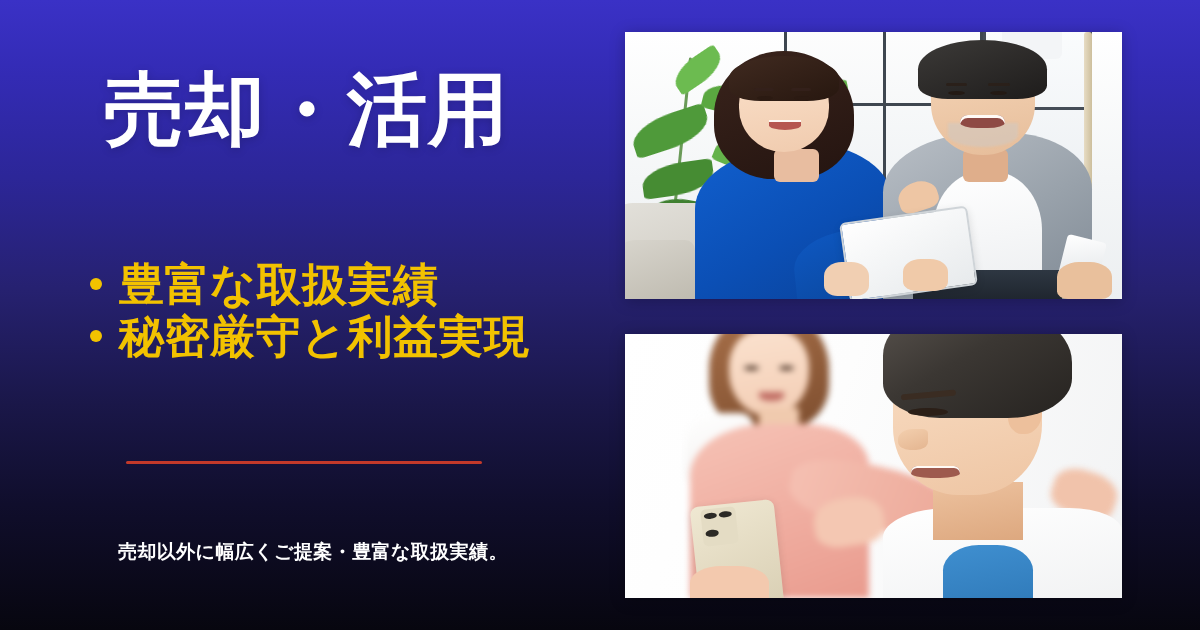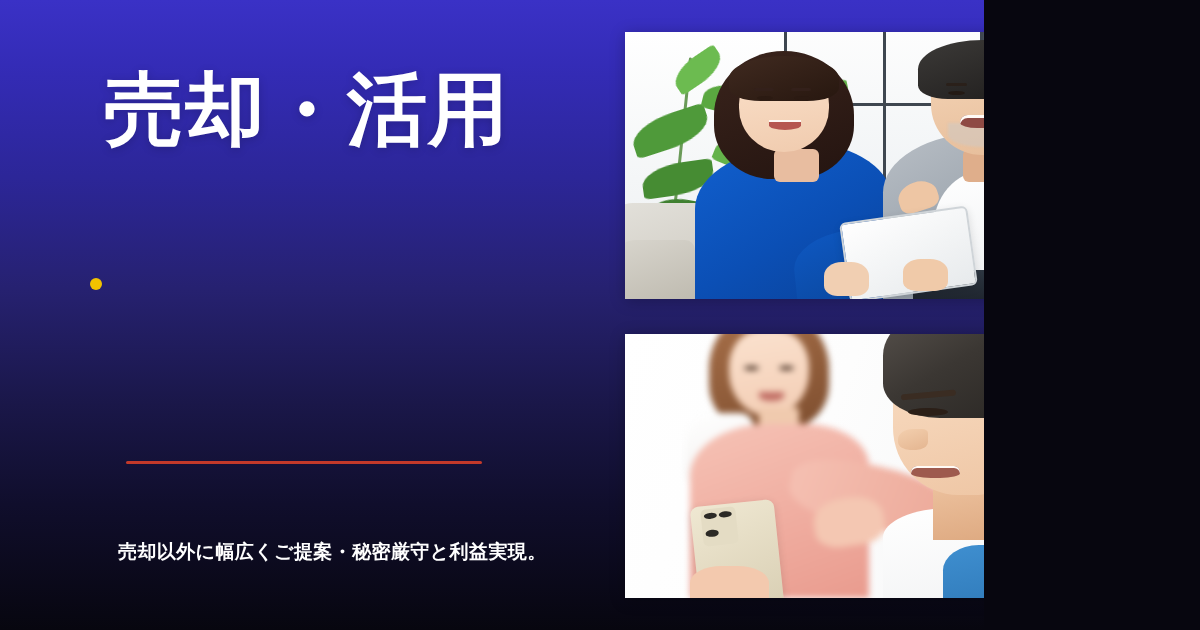--- a/index.html
+++ b/index.html
@@ -2,21 +2,21 @@
 <html><head>
 <meta charset="utf-8">
 <style>
   * { margin:0; padding:0; box-sizing:border-box; }
   html, body {
     width:1200px; height:630px;
     font-family:"Liberation Sans","DejaVu Sans",sans-serif;
     overflow:hidden; background:#07060f;
   }
   #banner {
-    position:relative; width:984px; height:630px;
+    position:relative; width:1200px; height:630px;
     background:linear-gradient(180deg,
       #3a31c6 0%,
       #332bb4 12%,
       #2c2698 28%,
       #262170 46%,
       #1a1749 64%,
       #100e2c 80%,
       #07060f 100%);
     overflow:hidden;
     padding-left:48px;
@@ -396,26 +396,31 @@
 
 <div id="banner">
 
   <div id="left-col">
 
     <h1 id="headline">売却・活用</h1>
 
     <ul id="bullet-list">
       <li class="bullet-row">
         <span class="bullet-dot"></span>
+        <span class="bullet-text">豊富な取扱実績</span>
+      </li>
+      <li class="bullet-row">
+        <span class="bullet-dot"></span>
+        <span class="bullet-text">秘密厳守と利益実現</span>
       </li>
     </ul>
 
     <div id="divider"></div>
 
-    <p id="caption">売却以外に幅広くご提案・秘密厳守と利益実現。</p>
+    <p id="caption">売却以外に幅広くご提案・豊富な取扱実績。</p>
   </div>
 
   <div class="photo-frame" id="photo-top">
     <div class="photo-canvas">
       <div class="p1-bg"></div>
       <div class="p1-window"></div>
       <div class="p1-window2"></div>
       <div class="p1-lamp"></div>
       <div class="p1-pole"></div>
 

